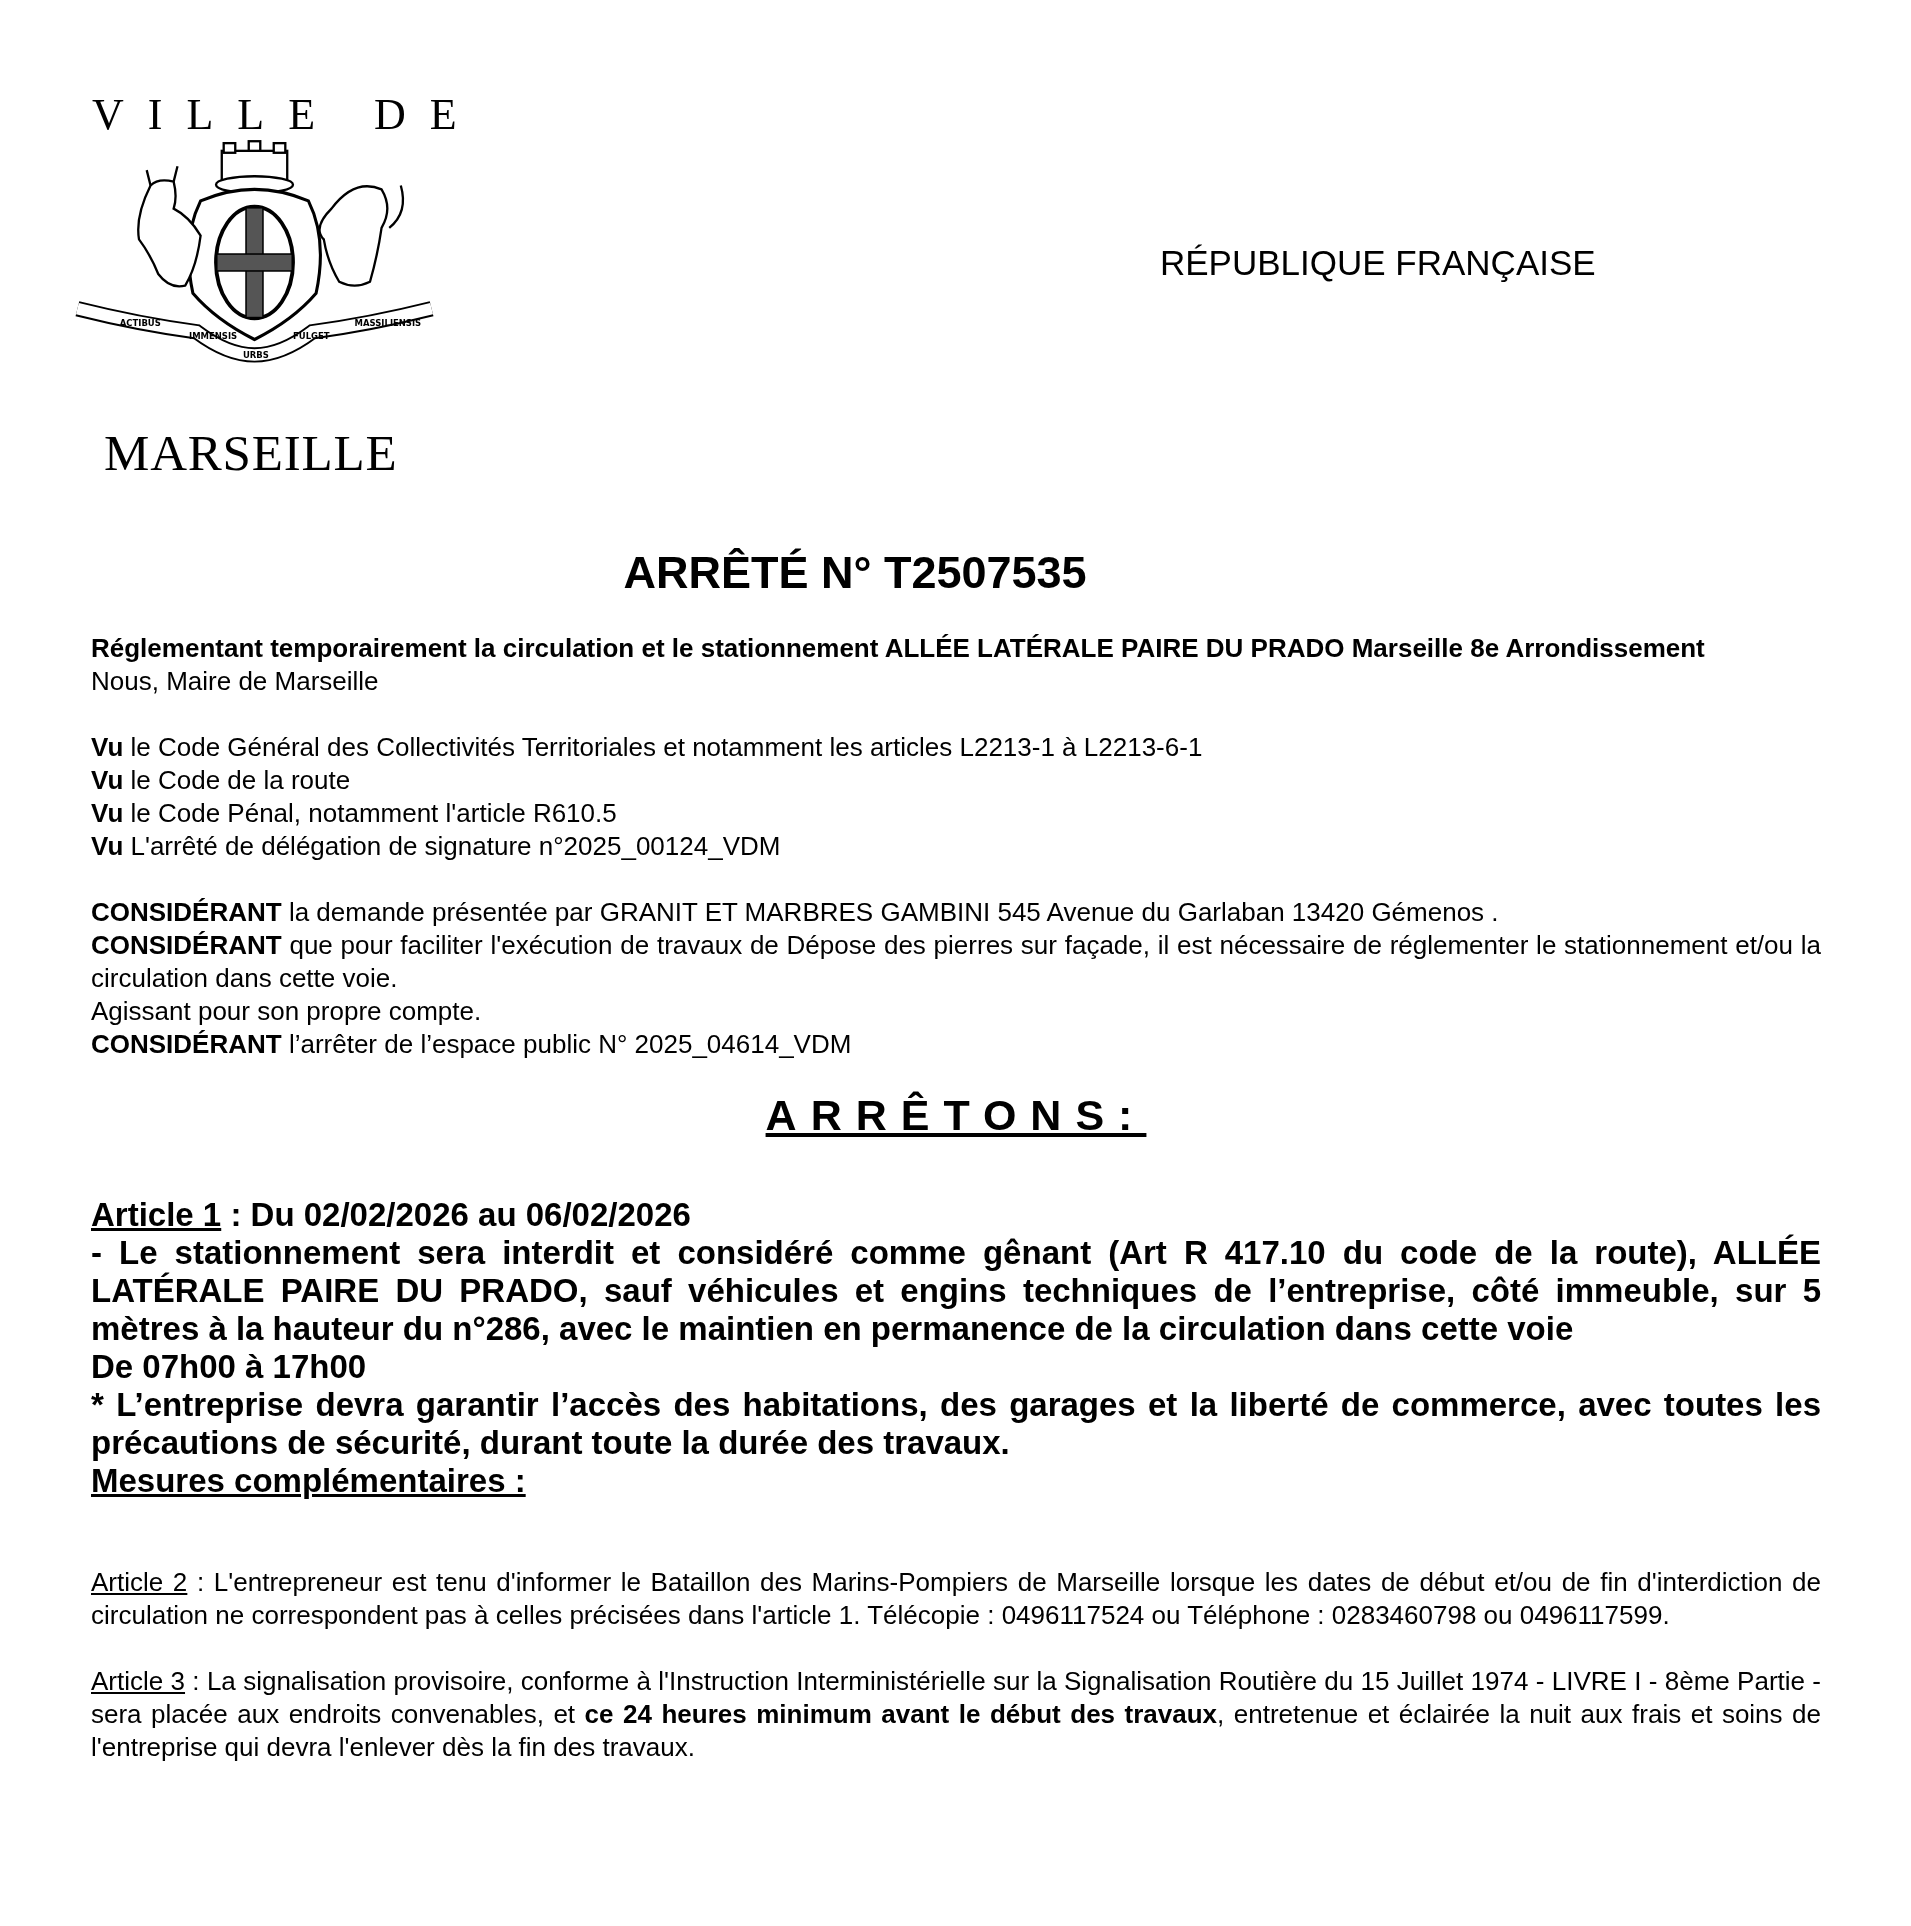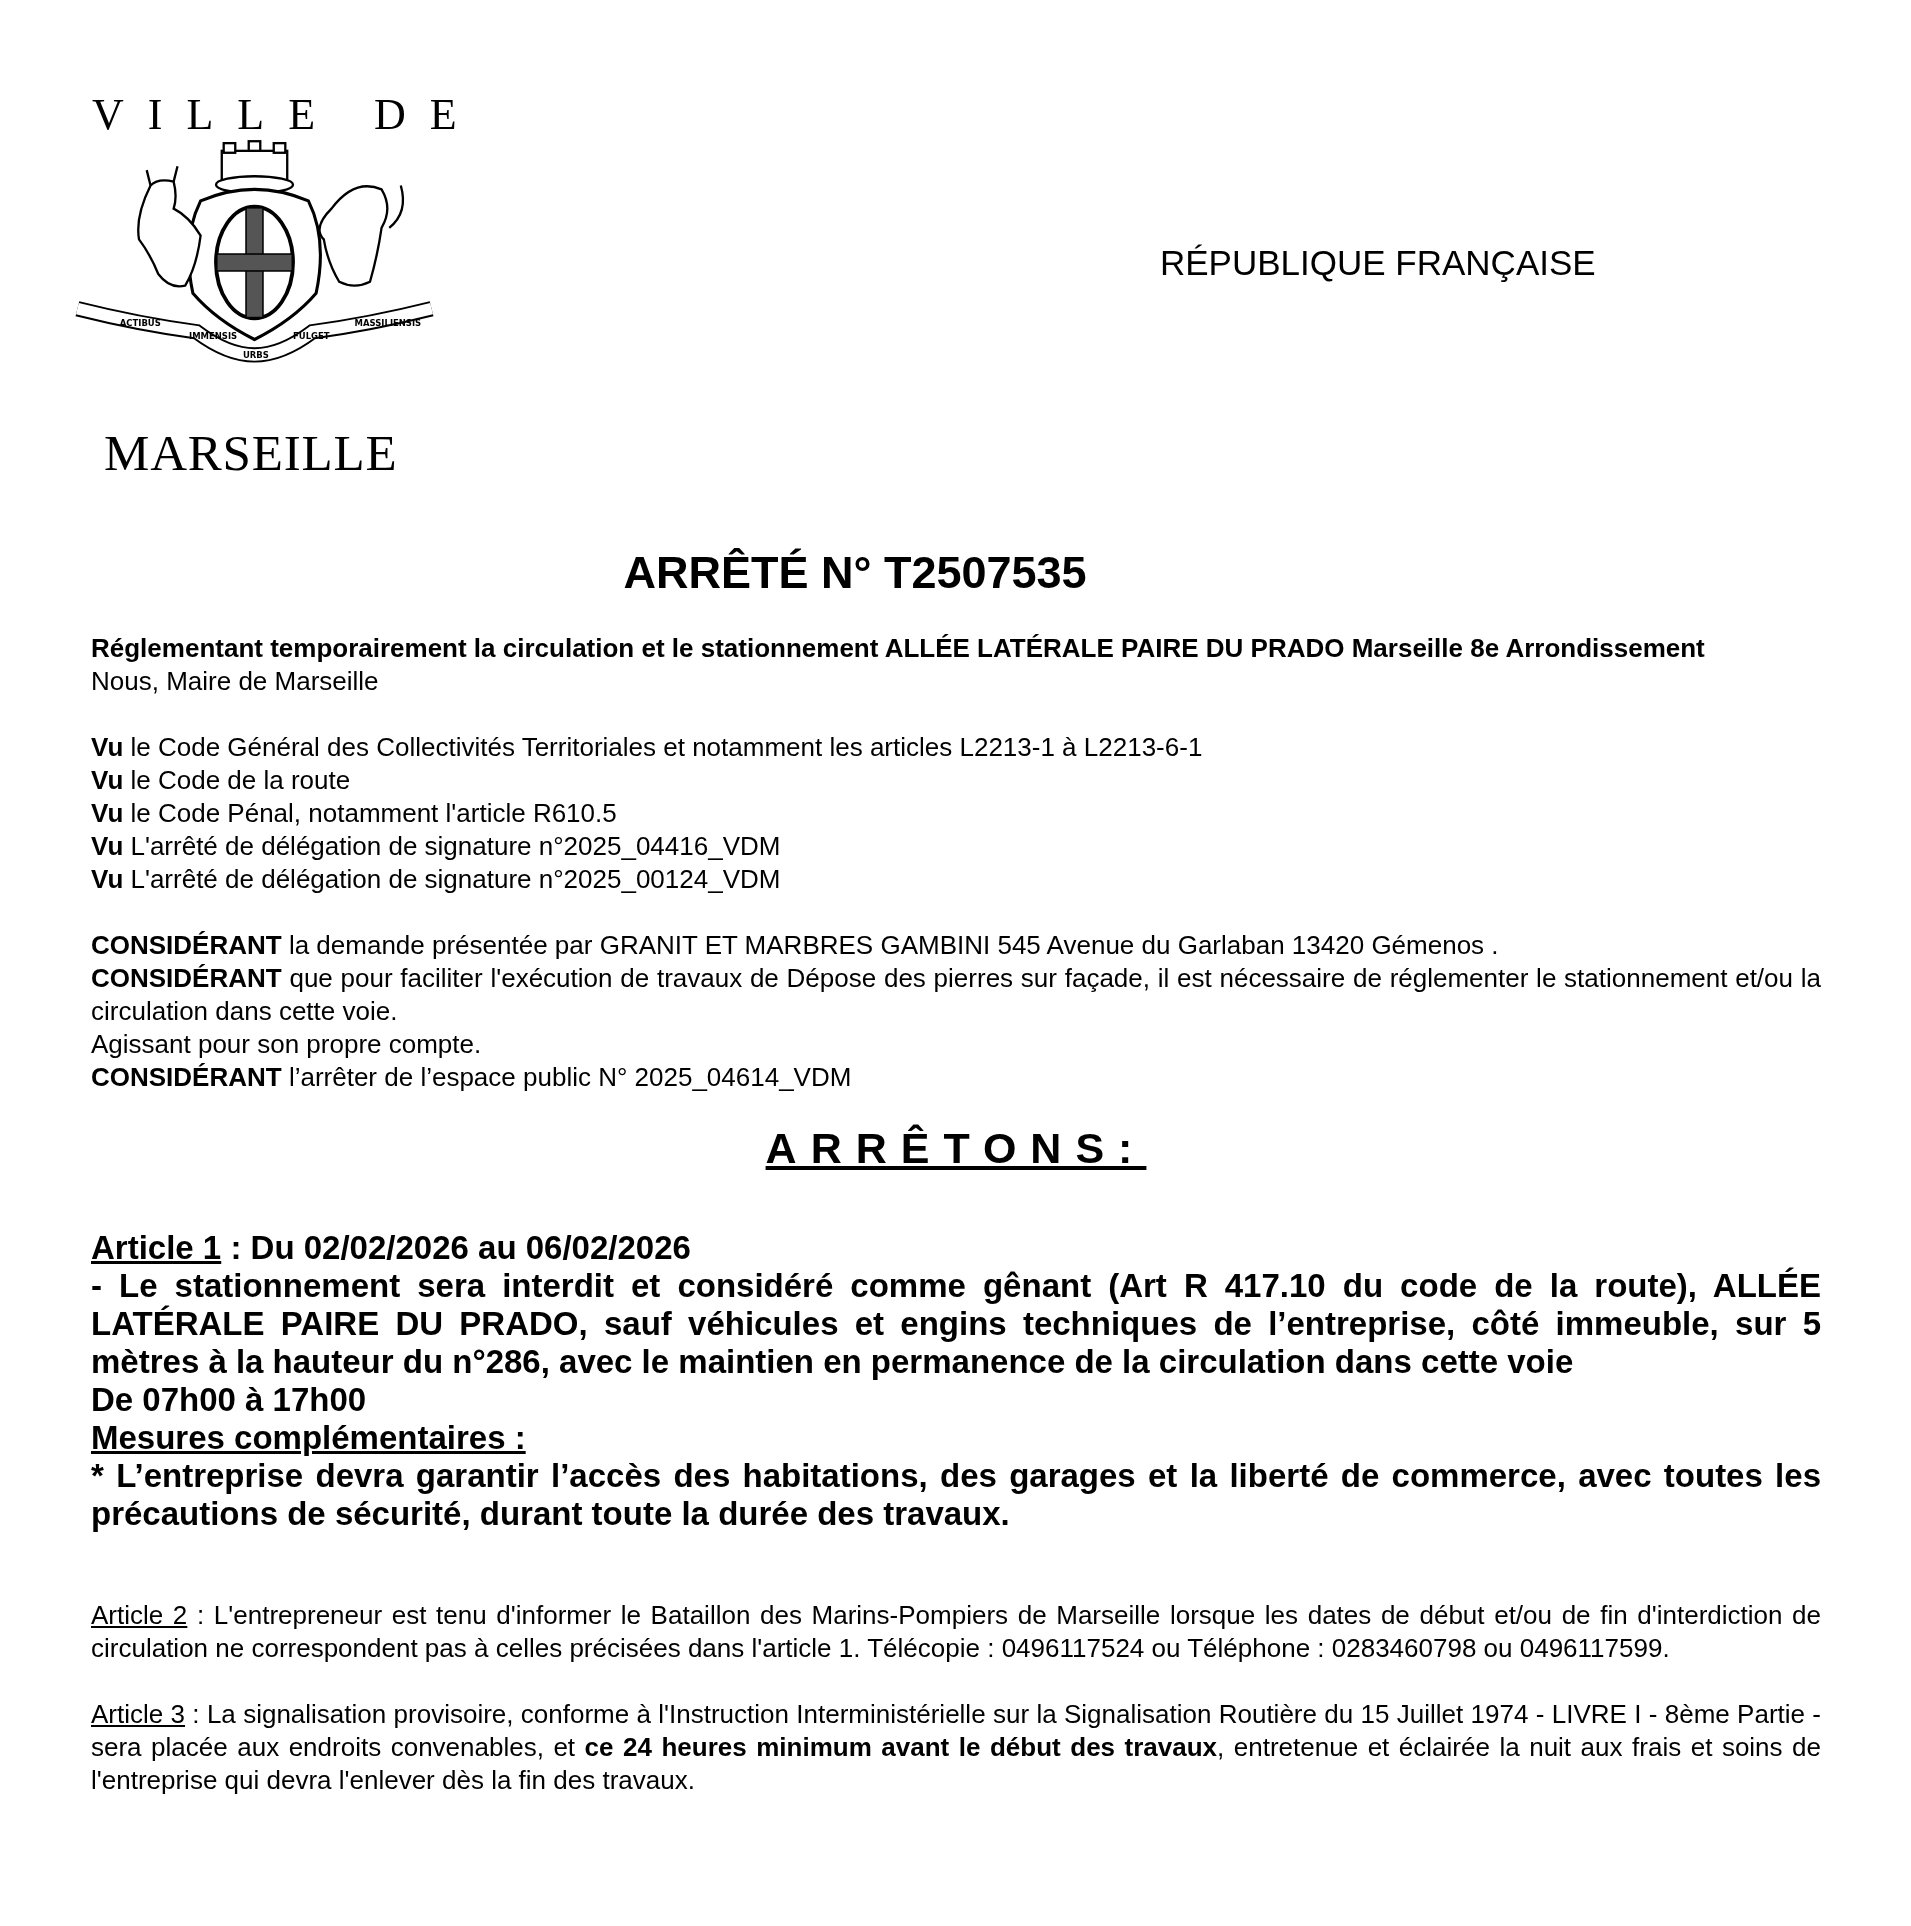--- a/index.html
+++ b/index.html
@@ -74,40 +74,39 @@
 <div class="abs content">
   <p class="p justify subtitle">Réglementant temporairement la circulation et le stationnement ALLÉE LATÉRALE PAIRE DU PRADO   Marseille 8e Arrondissement</p>
 
   <p class="p">Nous, Maire de Marseille</p>
   <div class="gap1"></div>
 
   <div>
     <p class="p"><b>Vu</b><span> le Code Général des Collectivités Territoriales et notamment les articles L2213-1 à L2213-6-1</span></p>
     <p class="p"><b>Vu</b><span> le Code de la route</span></p>
     <p class="p"><b>Vu</b><span> le Code Pénal, notamment l'article R610.5</span></p>
-    <p class="p"><b>Vu</b><span> L'arrêté de délégation de signature n°2025_04416_VDM</span></p>
     <p class="p"><b>Vu</b><span> L'arrêté de délégation de signature n°2025_00124_VDM</span></p>
   </div>
   <div class="gap1"></div>
 
   <div>
     <p class="p"><b>CONSIDÉRANT</b><span> la demande présentée par GRANIT ET MARBRES GAMBINI 545 Avenue du Garlaban 13420 Gémenos .</span></p>
     <p class="p justify"><b>CONSIDÉRANT</b><span> que pour faciliter l'exécution de travaux de Dépose des pierres sur façade, il est nécessaire de réglementer le stationnement et/ou la circulation dans cette voie.</span></p>
     <p class="p">Agissant pour son propre compte.</p>
     <p class="p"><b>CONSIDÉRANT</b><span> l’arrêter de l’espace public N° 2025_04614_VDM</span></p>
   </div>
 
   <div class="arretons">ARRÊTONS:</div>
 
   <div class="art1">
     <p class="p"><span class="u">Article 1</span><span> : Du 02/02/2026 au 06/02/2026</span></p>
     <p class="p justify">- Le stationnement sera interdit et considéré comme gênant (Art R 417.10 du code de la route), ALLÉE LATÉRALE PAIRE DU PRADO, sauf véhicules et engins techniques de l’entreprise, côté immeuble, sur 5 mètres à la hauteur du n°286, avec le maintien en permanence de la circulation dans cette voie</p>
     <p class="p">De 07h00 à 17h00</p>
+    <p class="p justify">* L’entreprise devra garantir l’accès des habitations, des garages et la liberté de commerce, avec toutes les précautions de sécurité, durant toute la durée des travaux.</p>
     <p class="p u">Mesures complémentaires :</p>
-    <p class="p justify">* L’entreprise devra garantir l’accès des habitations, des garages et la liberté de commerce, avec toutes les précautions de sécurité, durant toute la durée des travaux.</p>
   </div>
 
   <div class="gap2"></div>
 
   <div>
     <p class="p justify"><span class="u">Article 2</span><span> : L'entrepreneur est tenu d'informer le Bataillon des Marins-Pompiers de Marseille lorsque les dates de début et/ou de fin d'interdiction de circulation ne correspondent pas à celles précisées dans l'article 1. Télécopie : 0496117524 ou Téléphone : 0283460798 ou 0496117599.</span></p>
     <div class="gap1"></div>
     <p class="p justify"><span class="u">Article 3</span><span> : La signalisation provisoire, conforme à l'Instruction Interministérielle sur la Signalisation Routière du 15 Juillet 1974 - LIVRE I - 8ème Partie - sera placée aux endroits convenables, et </span><b>ce 24 heures minimum avant le début des travaux</b><span>, entretenue et éclairée la nuit aux frais et soins de l'entreprise qui devra l'enlever dès la fin des travaux.</span></p>
     <div class="gap1"></div>
 

